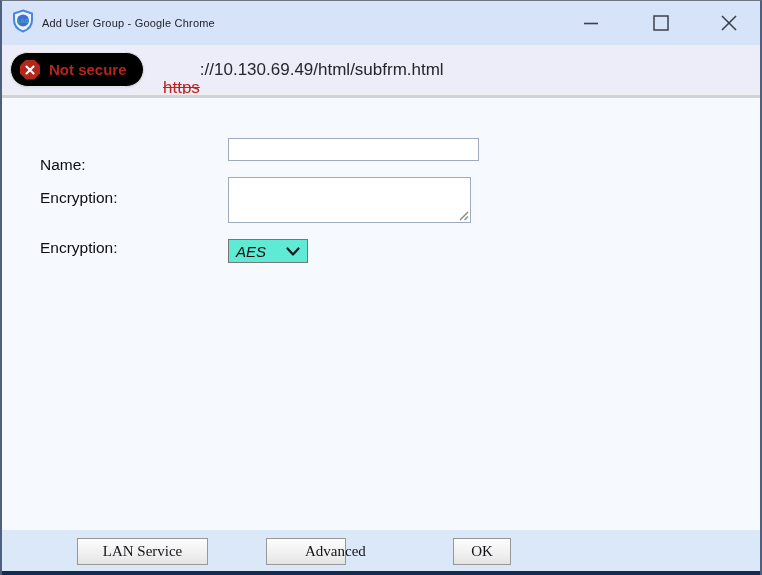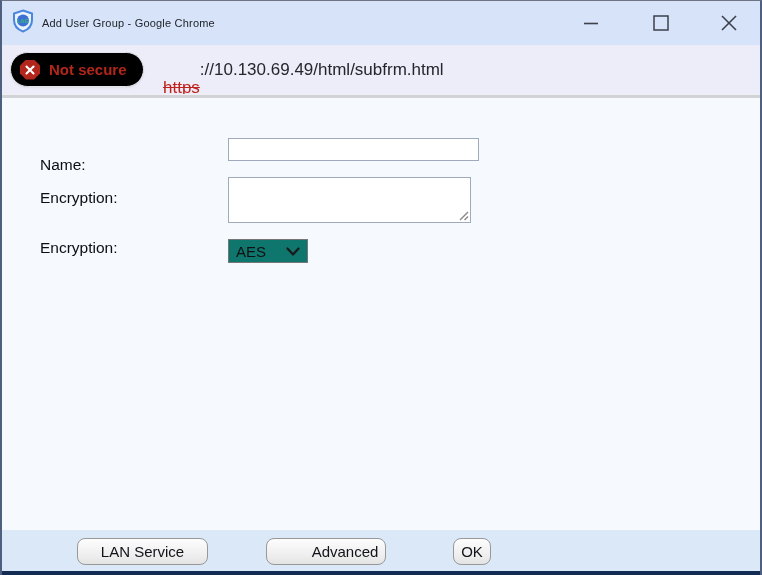--- a/index.html
+++ b/index.html
@@ -96,41 +96,41 @@
   .desc-textarea {
     width: 100%; height: 100%;
     border: 1px solid #9fabbd; background: #ffffff; resize: none;
     font-family: "Liberation Sans", sans-serif; font-size: 14px; padding: 2px 4px;
     outline: none;
   }
   .resize-grip { position: absolute; right: 2px; bottom: 2px; pointer-events: none; }
 
   .enc-select {
     position: absolute; left: 226px; top: 141px; width: 80px; height: 24px;
-    border: 1px solid #767676; background: #0f766e;
-    display: flex; align-items: center; cursor: default;
+    border: 1px solid #767676; background: #5eead4;
+    display: flex; align-items: center; cursor: default; font-style: italic;
   }
   .enc-select-value { font-size: 15px; color: #101010; margin-left: 7px; }
   .enc-chevron { position: absolute; right: 7px; top: 7px; }
 
   
   .footer {
     position: absolute; top: 529px; left: 0; right: 0; height: 41px;
     background: #dae8f8;
   }
   .dlg-btn {
     position: absolute; top: 8px; height: 27px;
     background: linear-gradient(#fdfdfd, #ededed 70%, #e3e3e3);
-    border: 1px solid #989898; border-radius: 8px;
-    font-family: Liberation Sans, sans-serif; font-size: 15px; color: #111318;
+    border: 1px solid #989898; border-radius: 0;
+    font-family: Liberation Serif, serif; font-size: 15px; color: #111318;
     cursor: pointer; padding: 0;
   }
   .btn-lan    { left: 75px;  width: 131px; }
-  .btn-adv    { left: 264px; width: 120px; padding-left: 38px;  }
-  .btn-ok     { left: 451px; width: 38px;  }
+  .btn-adv    { left: 264px; width: 80px; padding-left: 38px;  }
+  .btn-ok     { left: 451px; width: 58px;  }
   .btn-cancel { left: 596px; width: 85px;  }
 
   .bottom-border {
     position: absolute; top: 570px; left: 0; right: 0; height: 5px;
     background: #132c54;
   }
 </style>
 </head>
 <body>
 

